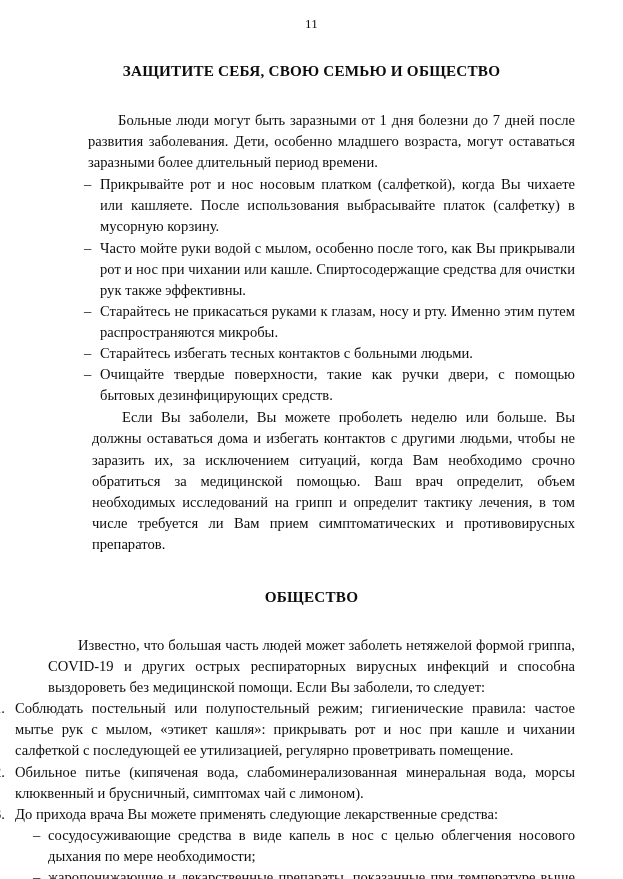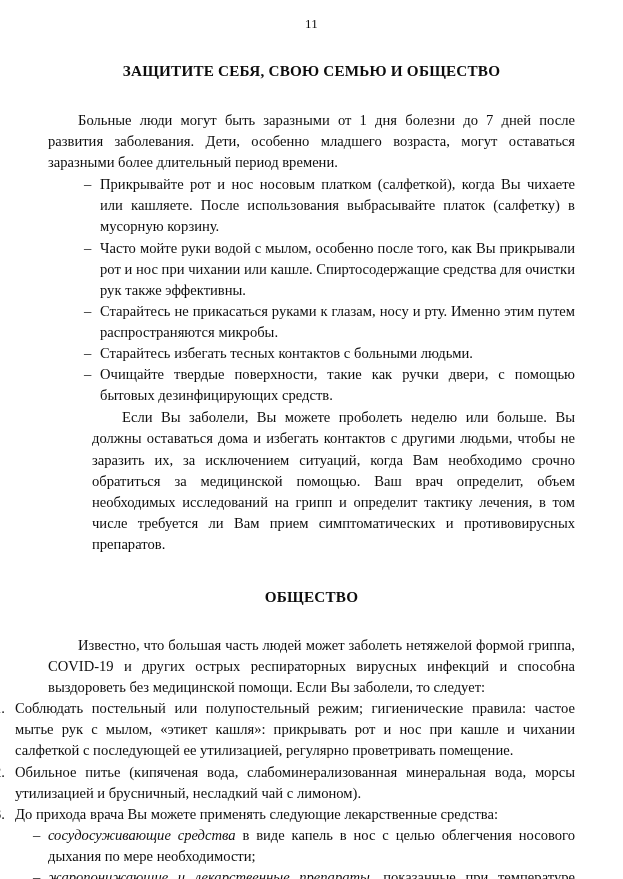--- a/index.html
+++ b/index.html
@@ -49,21 +49,21 @@
     margin: 0 48px 0 48px;   
   }
   p.body-par {
     margin: 0;
     font-size: 14.6px;
     line-height: 21.1px;
     text-align: justify;
     text-indent: 30px;
     hyphens: none;
   }
-  p.first-par { padding-top: 17px; }
+  p.first-par { padding-top: 17px; margin-left: 40px; }
   p.after-bullets { padding-top: 1px; margin-left: 44px; }
   p.treat-intro { padding-top: 16px; }
 
   
   ul.dash-list {
     list-style: none;
     margin: 1px 0 0 0;
     padding: 0;
   }
   ul.dash-list > li {
@@ -115,21 +115,21 @@
     padding-left: 33px;
     font-size: 14.6px;
     line-height: 21.1px;
     text-align: justify;
   }
   ul.sub-dash-list > li .dash {
     position: absolute;
     left: 18px;
     top: 0;
   }
-  .it { font-style: italic; }
+  .it { }
 </style>
 </head>
 <body>
 
 <div class="page">
 
   <div class="page-number">11</div>
 
   <h1 class="doc-heading heading-main">ЗАЩИТИТЕ СЕБЯ, СВОЮ СЕМЬЮ И ОБЩЕСТВО</h1>
 
@@ -161,21 +161,21 @@
 
     <p class="body-par treat-intro">Известно, что большая часть людей может заболеть нетяжелой формой гриппа, COVID-19 и других острых респираторных вирусных инфекций и способна выздороветь без медицинской помощи. Если Вы заболели, то следует:</p>
 
     <ol class="num-list">
       <li>
         <span class="num">1.</span>
         <span class="li-text">Соблюдать постельный или полупостельный режим; гигиенические правила: частое мытье рук с мылом, «этикет кашля»: прикрывать рот и нос при кашле и чихании салфеткой с последующей ее утилизацией, регулярно проветривать помещение.</span>
       </li>
       <li>
         <span class="num">2.</span>
-        <span class="li-text">Обильное питье (кипяченая вода, слабоминерализованная минеральная вода, морсы утилизацией и брусничный, несладкий чай с лимоном).</span>
+        <span class="li-text">Обильное питье (кипяченая вода, слабоминерализованная минеральная вода, морсы клюквенный и брусничный, симптомах чай с лимоном).</span>
       </li>
       <li>
         <span class="num">3.</span>
         <span class="li-text">До прихода врача Вы можете применять следующие лекарственные средства:</span>
         <ul class="sub-dash-list">
           <li>
             <span class="dash">–</span><span class="it">сосудосуживающие средства</span><span> в виде капель в нос с целью облегчения носового дыхания по мере необходимости;</span>
           </li>
           <li>
             <span class="dash">–</span><span class="it">жаропонижающие и лекарственные препараты</span><span>, показанные при температуре выше 38,5°С и болевых симптомах с учетом индивидуальной переносимости конкретных препаратов.</span>

